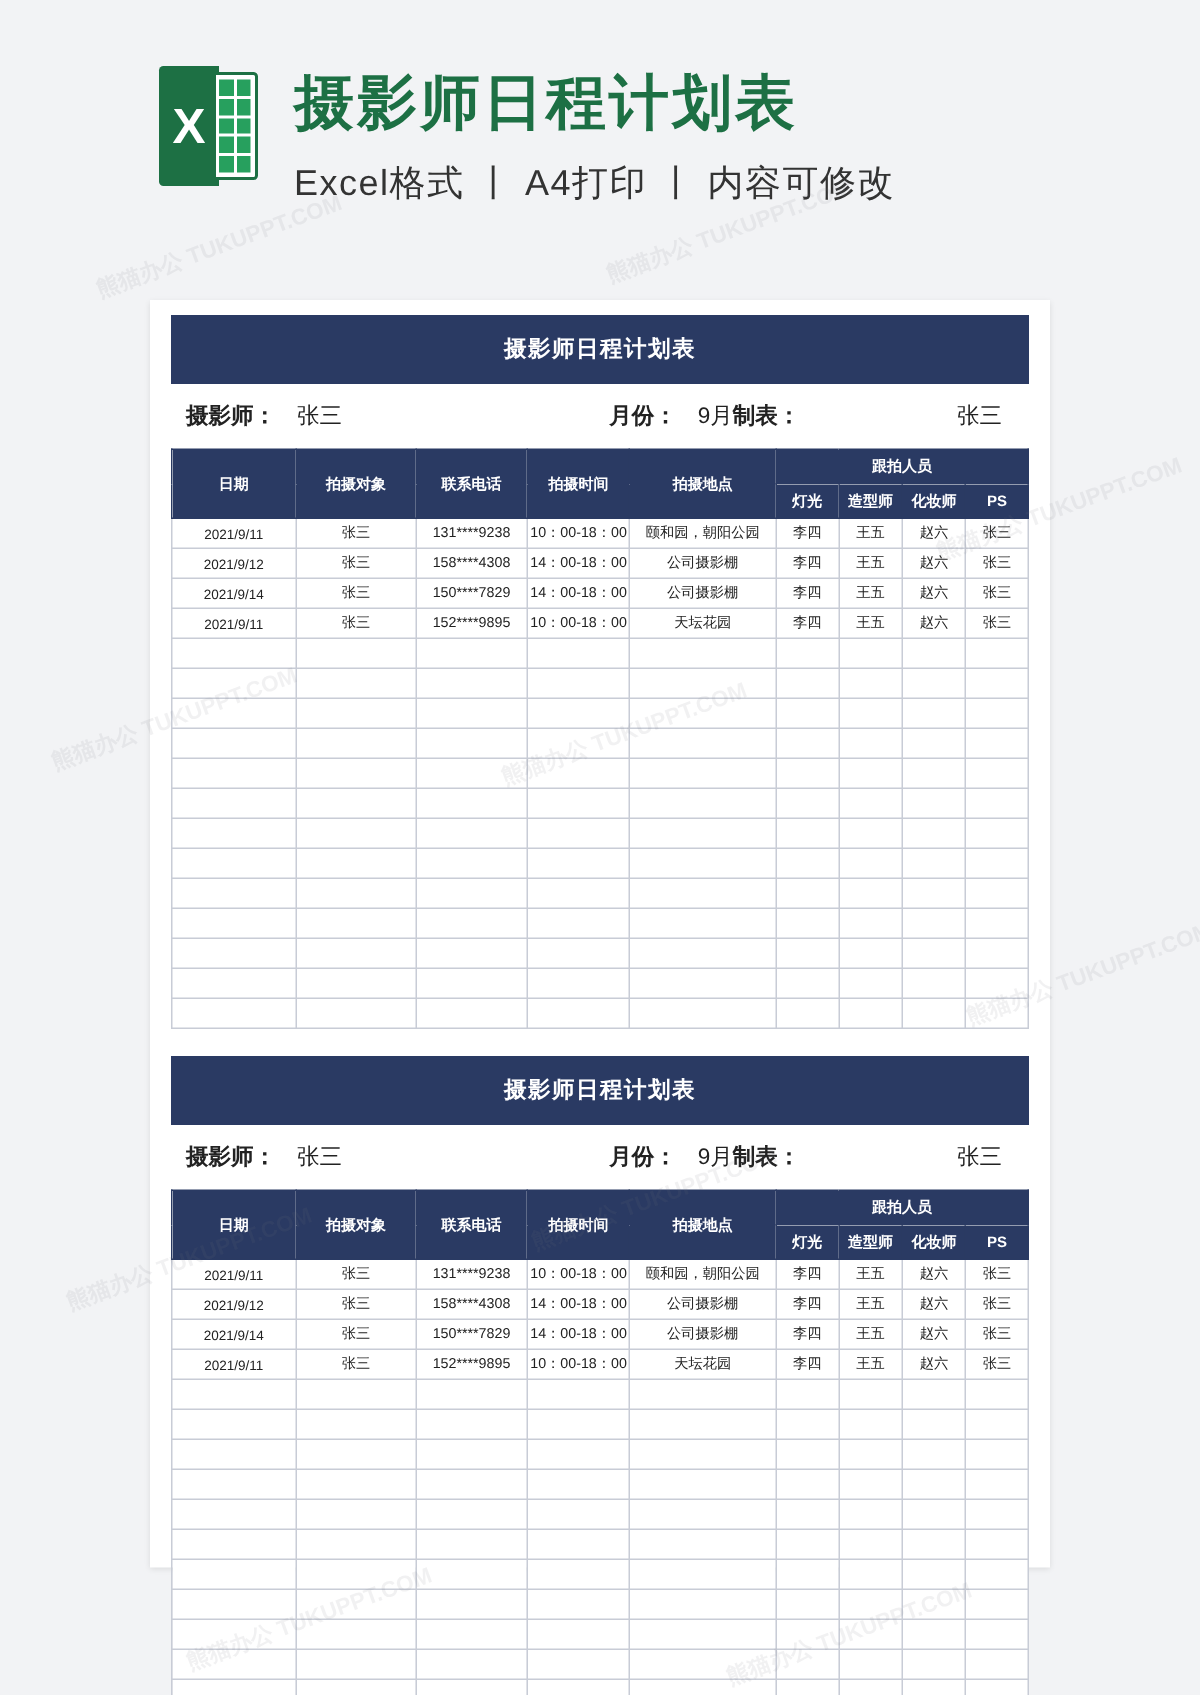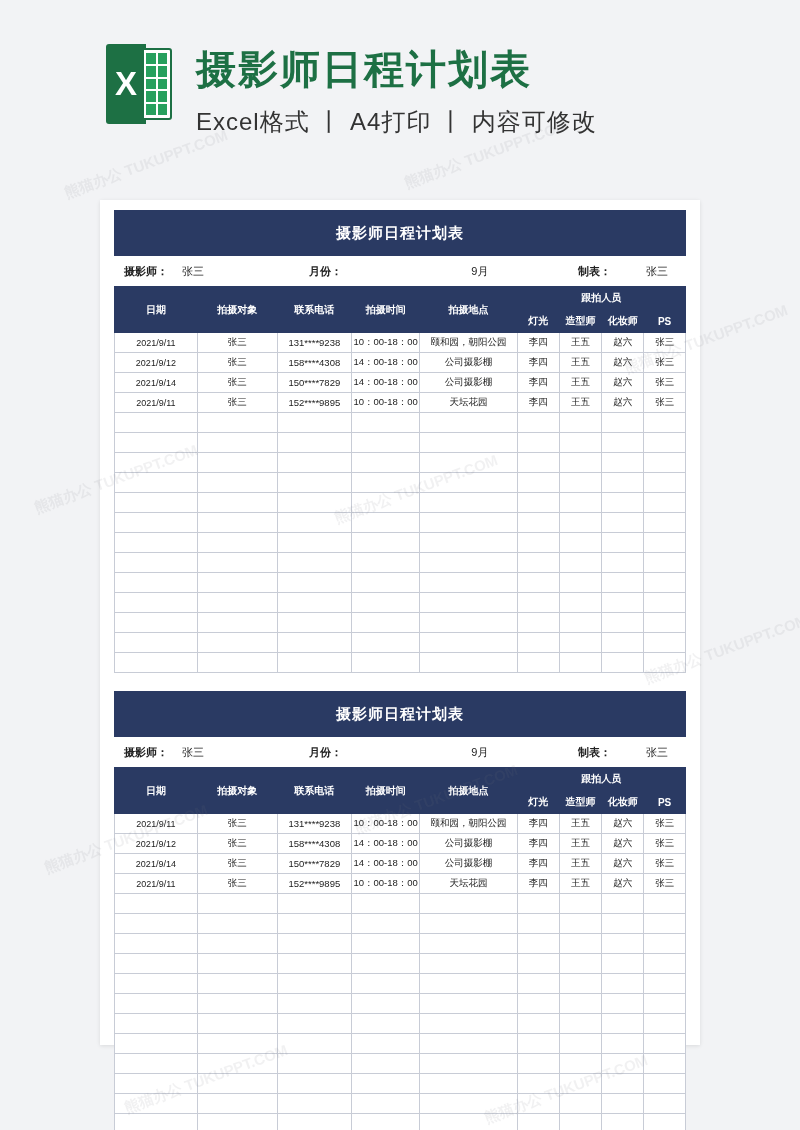--- a/index.html
+++ b/index.html
@@ -125,34 +125,34 @@
     text-align: center;
     font-size: 15px;
     font-weight: bold;
     letter-spacing: 1px;
     height: 46px;
     line-height: 46px;
   }
   .meta-row {
     display: flex;
     align-items: center;
-    height: 30px;
-    font-size: 11px;
+    height: 43px;
+    font-size: 15px;
     color: #222;
     padding: 0 4px;
   }
   .meta-cell {
     display: flex;
     gap: 14px;
   }
   .meta-cell .lbl { font-weight: bold; }
   .meta-cell .val { }
   .meta-1 { width: 34%; padding-left: 6px; }
-  .meta-2 { width: 33%; justify-content: space-between; }
-  .meta-3 { width: 33%; justify-content: flex-end; padding-right: 14px; gap: 35px; }
+  .meta-2 { width: 33%; justify-content: flex-end; }
+  .meta-3 { width: 33%; justify-content: space-between; padding-right: 14px; gap: 35px; }
 
   table.sched {
     width: 100%;
     border-collapse: collapse;
     table-layout: fixed;
     font-size: 9.5px;
   }
   table.sched th, table.sched td {
     border: 1px solid #c8ccd6;
     text-align: center;

